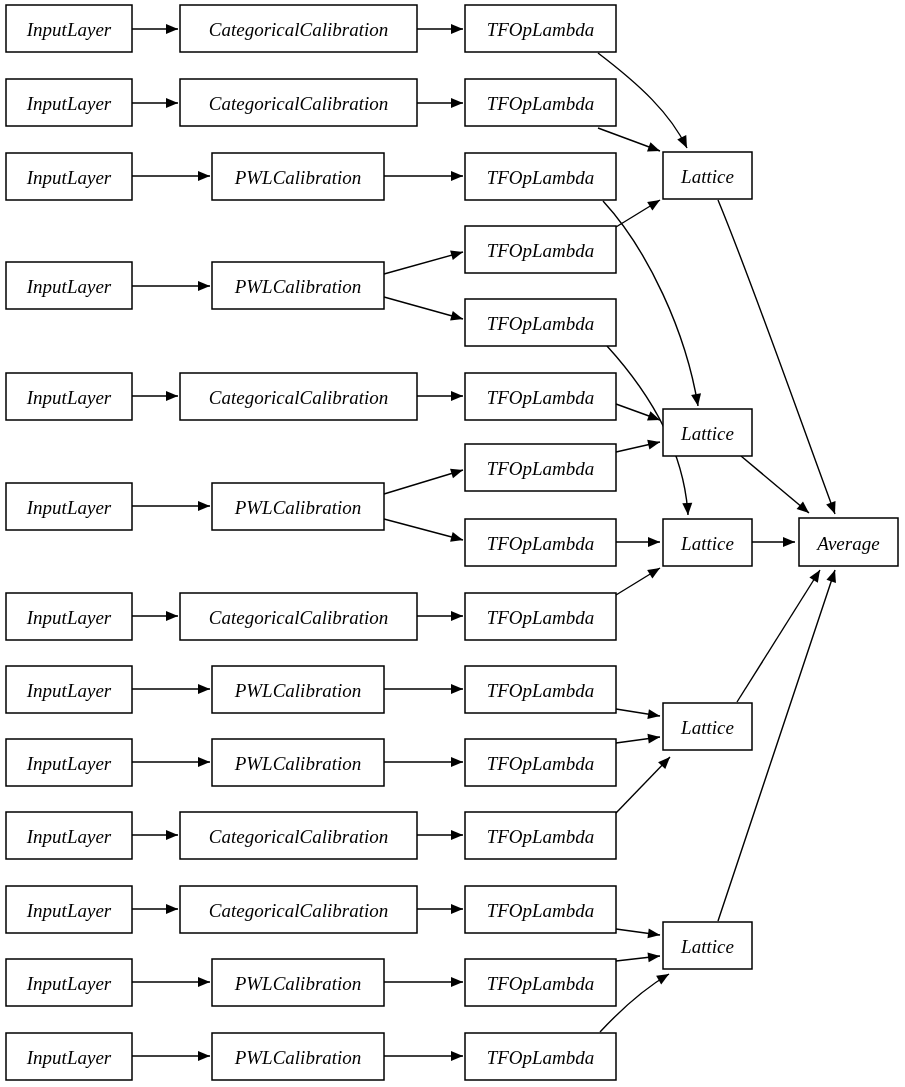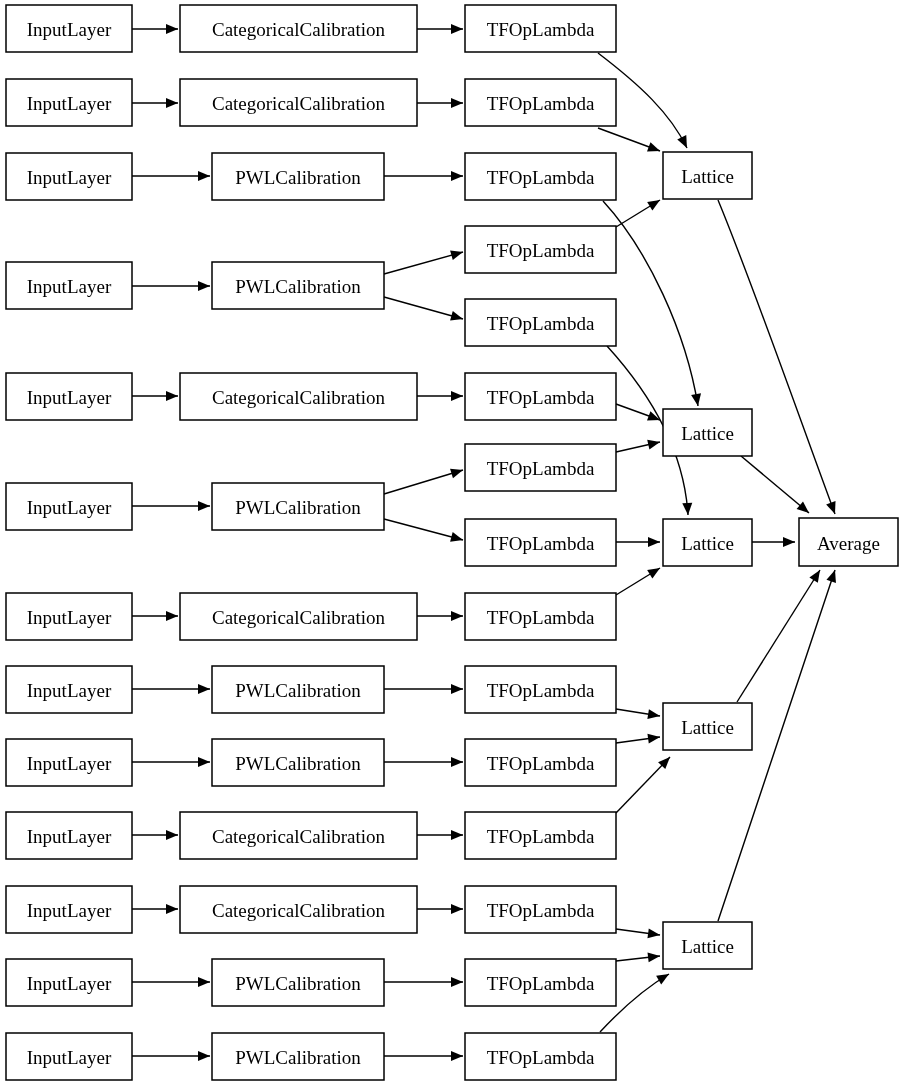--- a/index.html
+++ b/index.html
@@ -1,16 +1,16 @@
 <!DOCTYPE html>
 <html><head>
 <meta charset="utf-8">
 <style>
   html,body{margin:0;padding:0;background:#ffffff;}
-  .canvas{width:824px;height:1087px;position:relative;background:#ffffff;}
+  .canvas{width:824px;height:1087px;position:relative;background:#ffffff;font-style:italic;}
   svg{display:block;}
   .edge{fill:none;stroke:#000000;stroke-width:1.4;}
   .node-rect{fill:#ffffff;stroke:#000000;stroke-width:1.5;}
   .node-label{font-family:"Liberation Serif", "DejaVu Serif", serif;font-size:19px;fill:#000000;
               text-anchor:middle;dominant-baseline:central;}
 </style>
 </head>
 <body>
 
 <div class="canvas">

